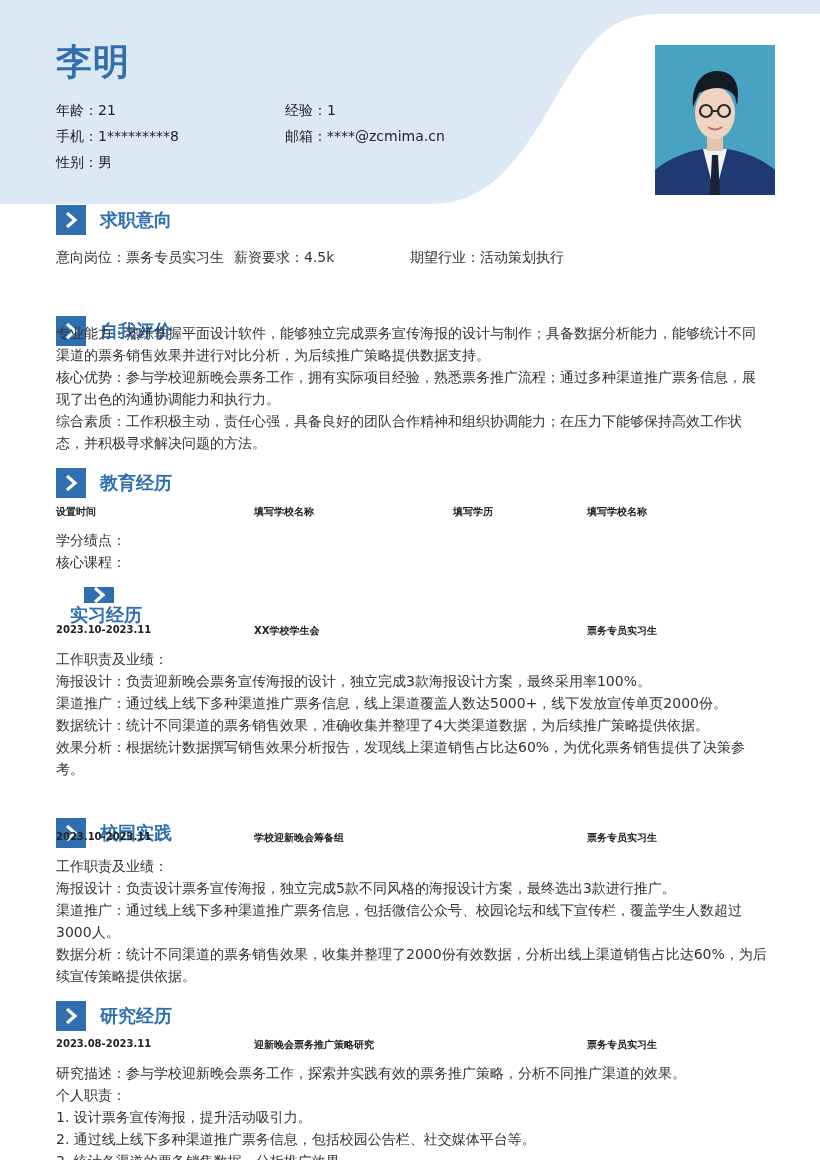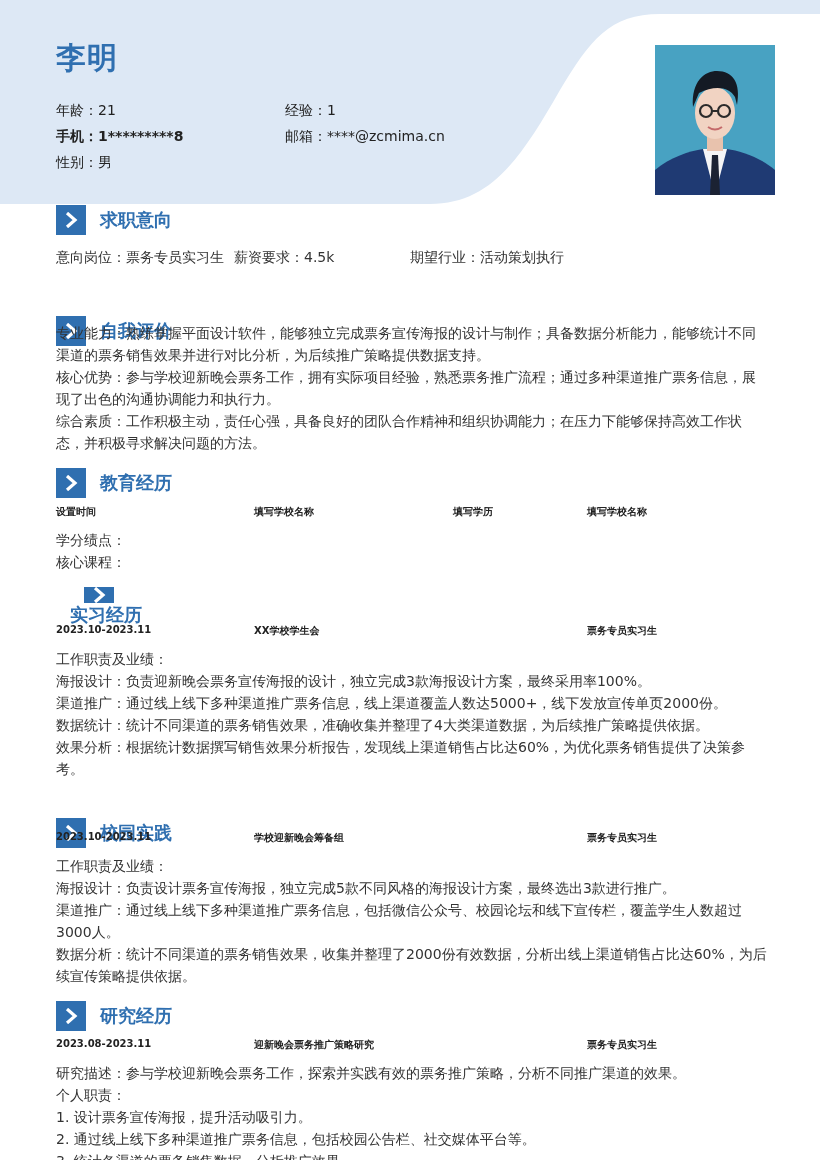--- a/index.html
+++ b/index.html
@@ -6,21 +6,21 @@
   body {
     width: 820px; height: 1160px; overflow: hidden; position: relative;
     background: #ffffff;
     font-family: "DejaVu Sans", "Liberation Sans", sans-serif;
     color: #222;
     font-size: 14px;
   }
   .header-bg { position: absolute; left: 0; top: 0; width: 820px; height: 210px; z-index: 0; }
   .name {
     position: absolute; left: 56px; top: 38px;
-    font-size: 30px; font-weight: bold; color: #2f6fb0; letter-spacing: 1px;
+    font-size: 36px; font-weight: bold; color: #2f6fb0; letter-spacing: 1px;
   }
   .info { position: absolute; font-size: 14px; color: #222; line-height: 26px; }
   .photo {
     position: absolute; left: 655px; top: 45px; width: 120px; height: 150px;
     background: linear-gradient(180deg,#4da5c4 0%,#3f9cbe 100%);
     overflow: hidden; z-index: 2;
   }
   .section-head { position: absolute; left: 56px; height: 30px; display: flex; align-items: center; }
   .sec-icon {
     width: 30px; height: 30px; background: #2f6fb0; display: flex;
@@ -35,21 +35,21 @@
 <body>
 
 <svg class="header-bg" viewBox="0 0 820 210" width="820" height="210">
   <path d="M0,0 H820 V14 H660 C610,14 590,40 560,90 C520,160 490,204 430,204 H0 Z" fill="#dde8f5"></path>
 </svg>
 
 <div class="name">李明</div>
 
 <div class="info" style="left:56px; top:97px;">年龄：21</div>
 <div class="info" style="left:285px; top:97px;">经验：1</div>
-<div class="info" style="left:56px; top:123px;font-weight:bold;">手机：1*********8</div>
+<div class="info" style="left:56px; top:123px;">手机：1*********8</div>
 <div class="info" style="left:285px; top:123px;">邮箱：****@zcmima.cn</div>
 <div class="info" style="left:56px; top:149px;">性别：男</div>
 
 <div class="photo">
   <svg width="120" height="150" viewBox="0 0 120 150">
     <rect width="120" height="150" fill="#48a2c2"></rect>
     <path d="M0,150 L0,125 C15,112 35,106 48,104 L72,104 C85,106 105,112 120,125 L120,150 Z" fill="#1f3a73"></path>
     <path d="M48,104 L60,150 L72,104 Z" fill="#f4f4f6"></path>
     <path d="M57,110 L63,110 L65,150 L55,150 Z" fill="#1b2233"></path>
     <rect x="52" y="88" width="16" height="18" fill="#e8c2ad"></rect>

